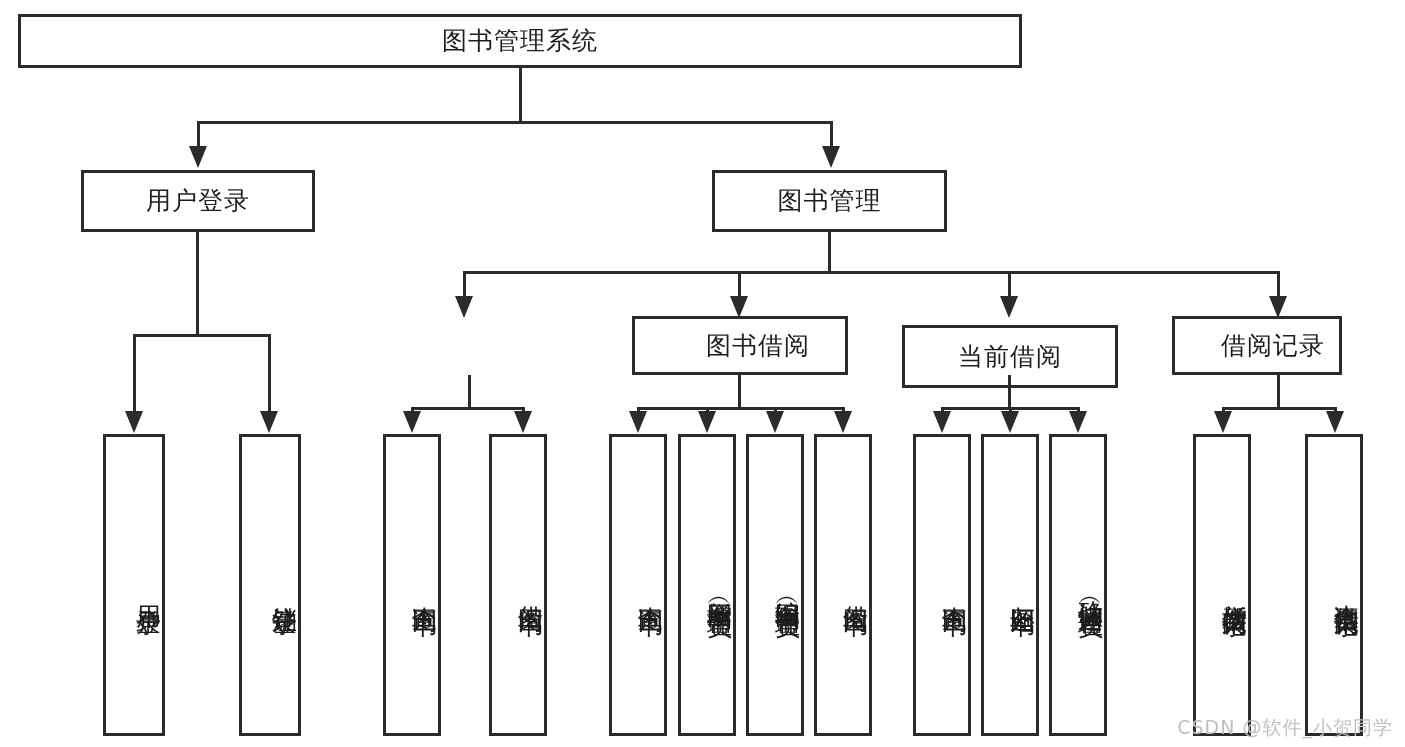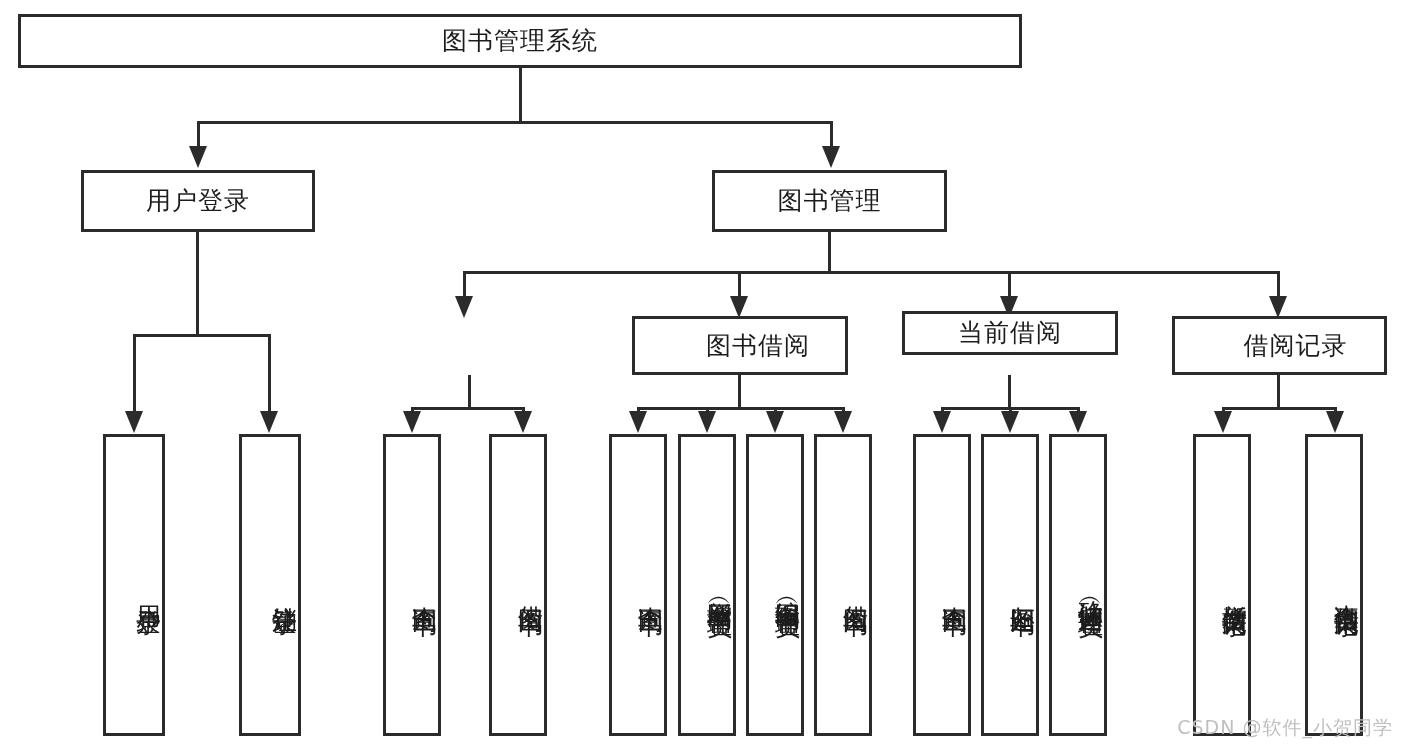--- a/index.html
+++ b/index.html
@@ -111,24 +111,24 @@
   <div class="edge v" style="left:738px; top:271px; height:26px;"></div>
   <div class="arrow" style="left:730px; top:296px;"></div>
   <div class="edge v" style="left:1008px; top:271px; height:26px;"></div>
   <div class="arrow" style="left:1000px; top:296px;"></div>
   <div class="edge v" style="left:1277px; top:271px; height:26px;"></div>
   <div class="arrow" style="left:1269px; top:296px;"></div>
 
   <div class="node horiz" style="left:632px; top:316px; width:216px; height:59px;padding-left:36px;">
     <span>图书借阅</span>
   </div>
-  <div class="node horiz" style="left:902px; top:311px; width:216px; height:44px;">
+  <div class="node horiz" style="left:902px; top:325px; width:216px; height:63px;">
     <span>当前借阅</span>
   </div>
-  <div class="node horiz" style="left:1172px; top:316px; width:215px; height:59px;padding-left:32px;">
+  <div class="node horiz" style="left:1172px; top:316px; width:170px; height:59px;padding-left:32px;">
     <span>借阅记录</span>
   </div>
 
   <div class="edge v" style="left:468px; top:375px; height:32px;"></div>
   <div class="edge h" style="left:411px; top:407px; width:114px;"></div>
   <div class="edge v" style="left:411px; top:407px; height:6px;"></div>
   <div class="arrow" style="left:403px; top:411px;"></div>
   <div class="edge v" style="left:522px; top:407px; height:6px;"></div>
   <div class="arrow" style="left:514px; top:411px;"></div>
 

